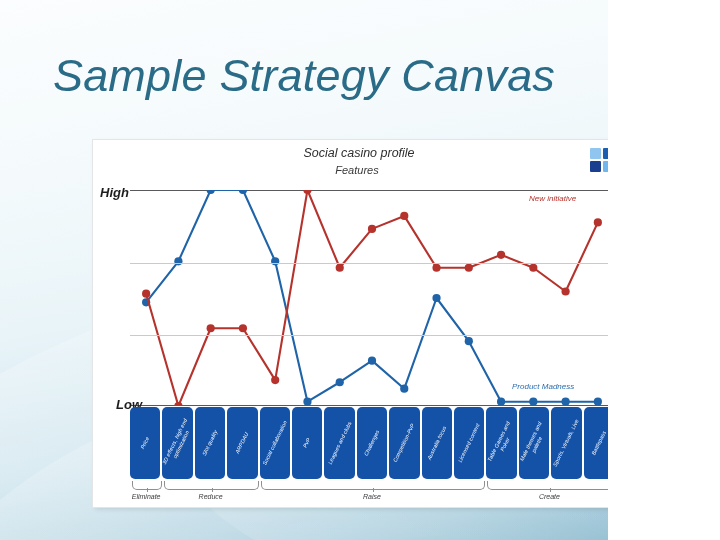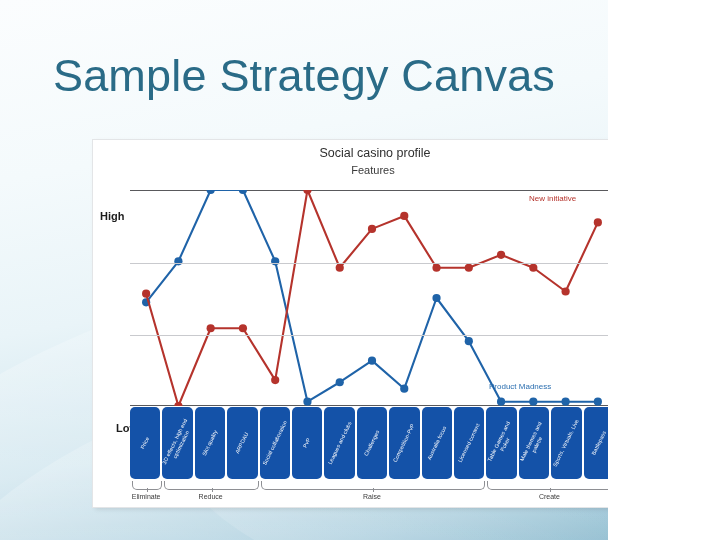--- a/index.html
+++ b/index.html
@@ -5,20 +5,21 @@
   html,body{margin:0;padding:0;}
   body{
     width:720px;height:540px;overflow:hidden;
     font-family:"Liberation Sans", sans-serif;
     position:relative;
   }
   #slide{
     position:absolute;inset:0;width:608px;height:540px;
     background:linear-gradient(170deg,#fbfdfe 0%,#f4fafc 28%,#e9f4f8 52%,#cfe5ee 74%,#9dc6d8 92%,#7fb3c9 100%);
     overflow:hidden;
+    font-style:italic;
   }
   .swoosh{position:absolute;pointer-events:none;}
   .swoosh-a{
     left:-180px;bottom:-150px;width:980px;height:420px;
     background:linear-gradient(100deg,rgba(255,255,255,0.55),rgba(255,255,255,0.04));
     transform:rotate(-13deg);border-radius:50% 50% 0 0;
     opacity:.55;
   }
   .swoosh-b{
     left:-80px;bottom:-220px;width:1100px;height:430px;
@@ -41,21 +42,20 @@
     color:#2a6b87;
     letter-spacing:.2px;
     font-family:"Liberation Sans", sans-serif;
   }
 
   
   #chart-card{
     position:absolute;left:93px;top:140px;width:532px;height:367px;
     background:#ffffff;
     box-shadow:0 0 0 1px #e3e5e7, 2px 2px 5px rgba(0,0,0,.12);
-    padding-left:32px;
   }
   #chart-title{
     position:absolute;left:0;right:0;top:6px;text-align:center;
     font-size:12.5px;color:#2f2f2f;
   }
   #chart-subtitle{
     position:absolute;left:0;right:4px;top:24px;text-align:center;
     font-size:11px;color:#3a3a3a;
   }
   #brand-logo{
@@ -71,29 +71,29 @@
   #brand-logo i:nth-child(4){background:#6fb7ec;}
 
   
   #plot{
     position:absolute;left:37px;top:50px;width:484px;height:216px;
   }
   .axis-line{position:absolute;left:0;width:100%;height:0;}
   .axis-top{top:0;border-top:1.6px solid #59595c;}
   .axis-bottom{bottom:0;border-top:1.6px solid #59595c;}
   .gridline{position:absolute;left:0;width:100%;border-top:1px solid #c9cace;}
-  .ylab{position:absolute;font-size:11px;font-weight:bold;color:#1d1d1d;margin-top:25px;}
+  .ylab{position:absolute;font-size:13px;font-weight:bold;color:#1d1d1d;}
   #ylab-high{left:7px;top:45px;}
   #ylab-low{left:23px;top:257px;}
 
   svg#series{position:absolute;left:0;top:0;}
 
   .series-note{position:absolute;font-size:8px;white-space:nowrap;}
   #note-new{color:#b5332c;left:436px;top:54px;text-align:right;}
-  #note-pm{color:#2c6fb0;left:396px;top:242px;}
+  #note-pm{color:#2c6fb0;left:419px;top:242px;}
 
   
   #cats{
     position:absolute;left:37px;top:267px;width:484px;height:72px;
     display:flex;gap:2px;
   }
   .cat{
     flex:1 1 0;
     background:#1452a8;
     border-radius:5px;

